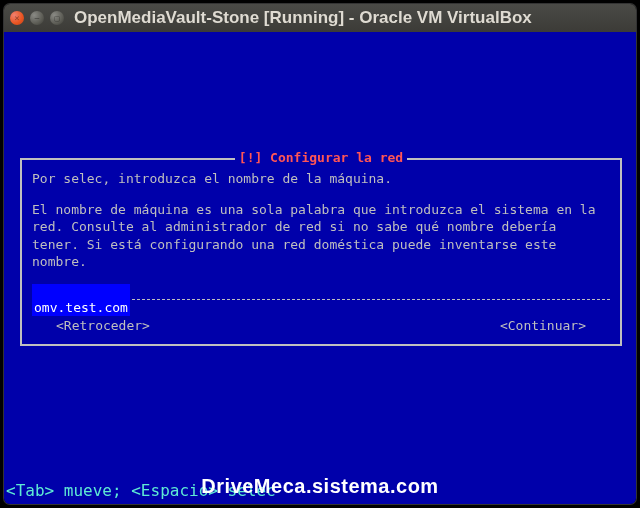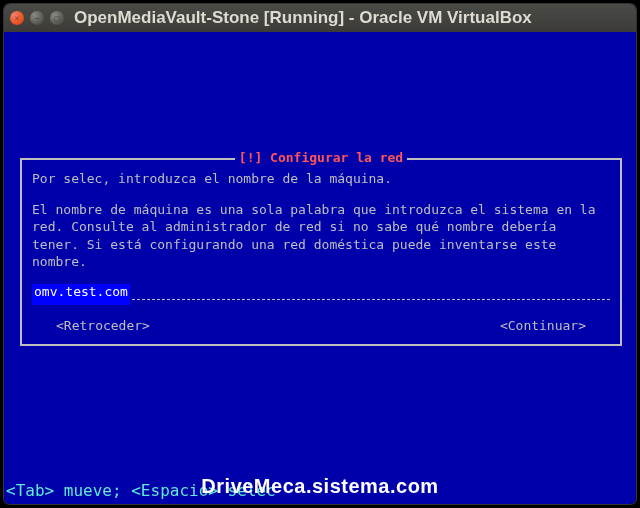--- a/index.html
+++ b/index.html
@@ -13,21 +13,21 @@
 .title { color: #dfdbd2; font-family: Liberation Sans, sans-serif; font-size: 17px; font-weight: bold; margin-left: 4px; white-space: nowrap; }
 .vm-screen { position: absolute; top: 28px; left: 0; right: 0; bottom: 0; background: #0000aa; color: #bfbfbf; font-family: monospace; font-size: 13px; }
 .dialog { position: absolute; top: 126px; left: 16px; right: 14px; border: 2px solid #bfbfbf; padding: 6px 10px 10px 10px; background: #0000aa; }
 .dialog-title-wrap { position: absolute; top: -10px; left: 0; right: 0; text-align: center; }
 .dialog-title { background: #0000aa; padding: 0 4px; color: #ff5555; font-weight: bold; }
 .dialog-body { padding-top: 4px; line-height: 1.35; }
 .para { margin-bottom: 13px; white-space: pre-wrap; word-wrap: break-word; }
 .label-line { margin-bottom: 4px; }
 .input-line { position: relative; height: 17px; margin-bottom: 16px; }
 .input-underline { border-bottom: 1px dashed #bfbfbf; height: 16px; }
-.input-selected { position: absolute; top: 0; left: 0; background: #0000ff; color: #ffffff; padding: 0 2px; height: 21px; line-height: 16px; }
+.input-selected { position: absolute; top: 0; left: 0; background: #0000ff; color: #ffffff; padding: 16px 2px; height: 21px; line-height: 16px; }
 .btn-row { display: flex; justify-content: space-between; padding: 0 24px; }
 .btn { color: #bfbfbf; cursor: pointer; }
 .statusbar { position: absolute; bottom: 4px; left: 2px; color: #5eead4; font-size: 16px; white-space: nowrap; }
 .watermark { position: absolute; bottom: 6px; left: 0; right: 0; text-align: center; font-family: Arial, sans-serif; font-size: 20px; font-weight: bold; color: #fff; letter-spacing: 0.5px; }
 </style>
 </head>
 <body>
 
 <div class="screenshot-wrap">
   <div class="titlebar">

